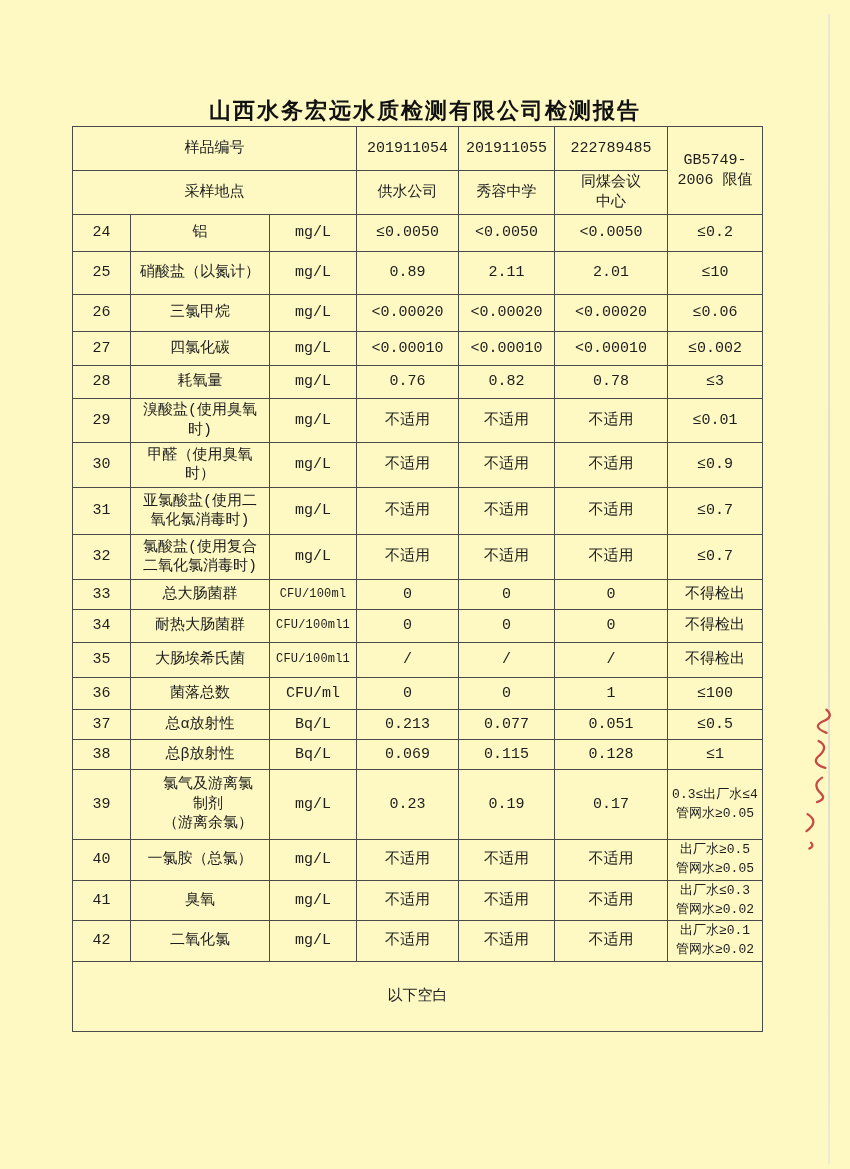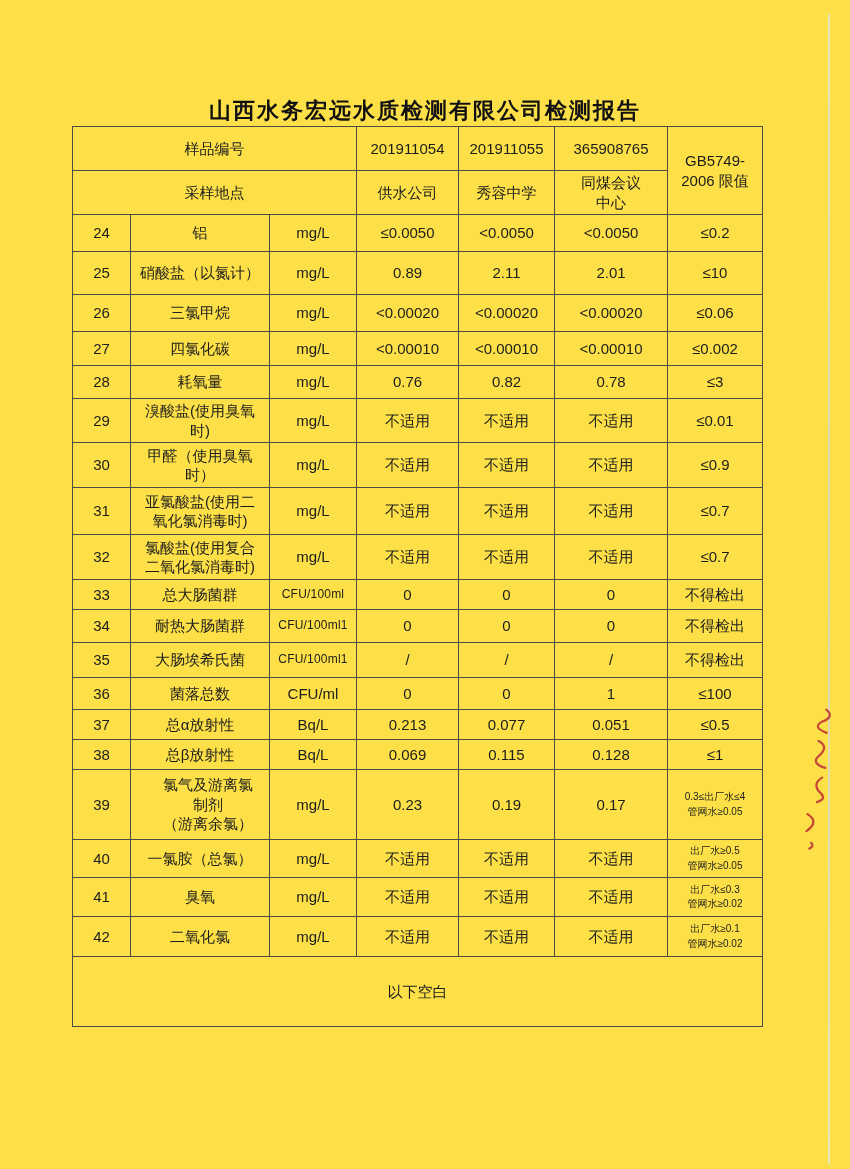--- a/index.html
+++ b/index.html
@@ -1,22 +1,22 @@
 <!DOCTYPE html>
 <html><head>
 <meta charset="utf-8">
 <style>
   html, body { margin: 0; padding: 0; background: #ffffff; }
   .page {
     position: relative;
     width: 850px;
     height: 1169px;
-    background: #fde047;
+    background: #fef9c3;
     overflow: hidden;
-    font-family: Liberation Sans, sans-serif;
+    font-family: Liberation Mono, monospace;
     color: #1d1d1d;
   }
   .title {
     margin: 96px 0 0 0;
     text-align: center;
     font-size: 22px;
     font-weight: bold;
     letter-spacing: 2px;
     color: #111;
   }
@@ -45,21 +45,21 @@
     line-height: 1.3;
     white-space: pre-line;
     overflow: hidden;
     box-sizing: border-box;
   }
   .hr1 { height: 44px; }
   .hr2 { height: 38px; }
   .c-name { text-align: left; padding-left: 9px; }
   .c-name.center { text-align: center; padding-left: 20px; }
   .c-unit.small { font-size: 12px; letter-spacing: 0.2px; }
-  .c-limit.small-limit { font-size: 10px; line-height: 1.45; padding: 1px 2px; }
+  .c-limit.small-limit { font-size: 13px; line-height: 1.45; padding: 1px 2px; }
   .limit-head { line-height: 2.4; font-size: 15px; }
   .blank-row td {
     text-align: left;
     vertical-align: top;
     padding: 8px 10px;
     height: 70px;
     font-size: 15px;
   }
   .page-edge-line {
     position: absolute;
@@ -94,21 +94,21 @@
       <col style="width:102px">
         <col style="width:96px">
         <col style="width:113px">
         <col style="width:95px">
     </colgroup>
     <thead>
       <tr class="hr1">
         <td colspan="3">样品编号</td>
         <td>201911054</td>
         <td>201911055</td>
-        <td>365908765</td>
+        <td>222789485</td>
         <td rowspan="2" class="limit-head">GB5749-
 2006 限值</td>
       </tr>
       <tr class="hr2">
         <td colspan="3">采样地点</td>
         <td>供水公司</td>
         <td>秀容中学</td>
         <td>同煤会议
 中心</td>
       </tr>

